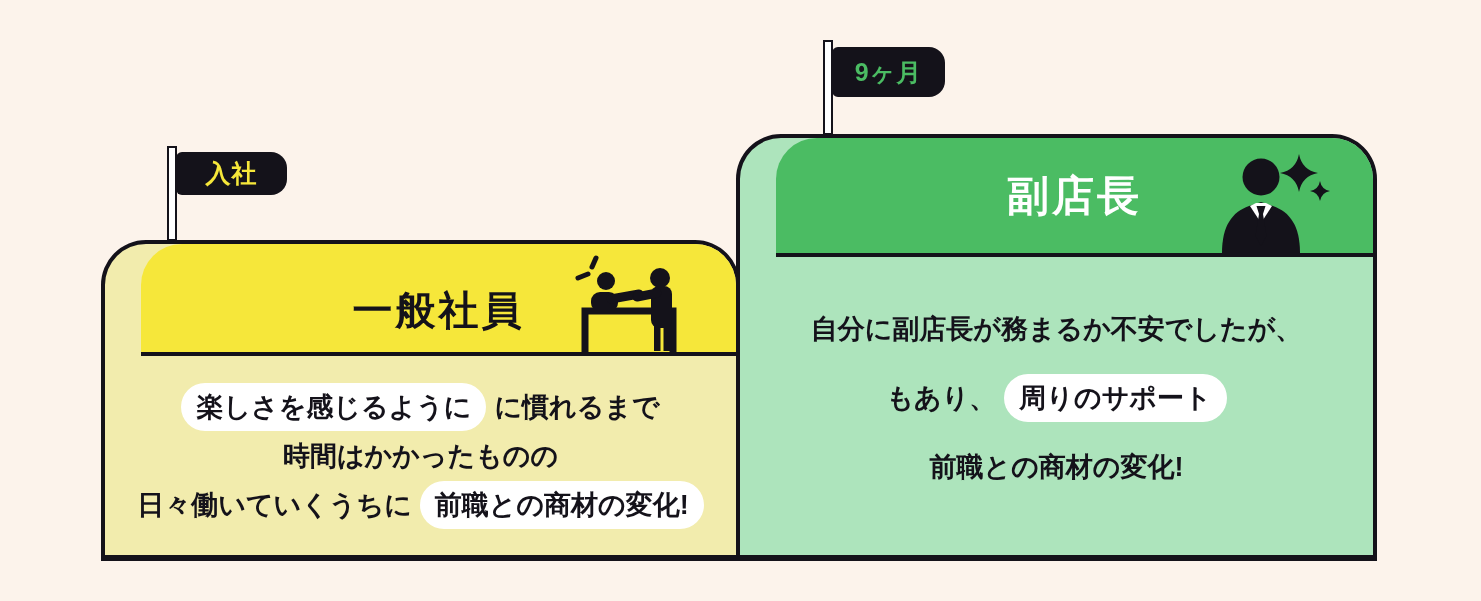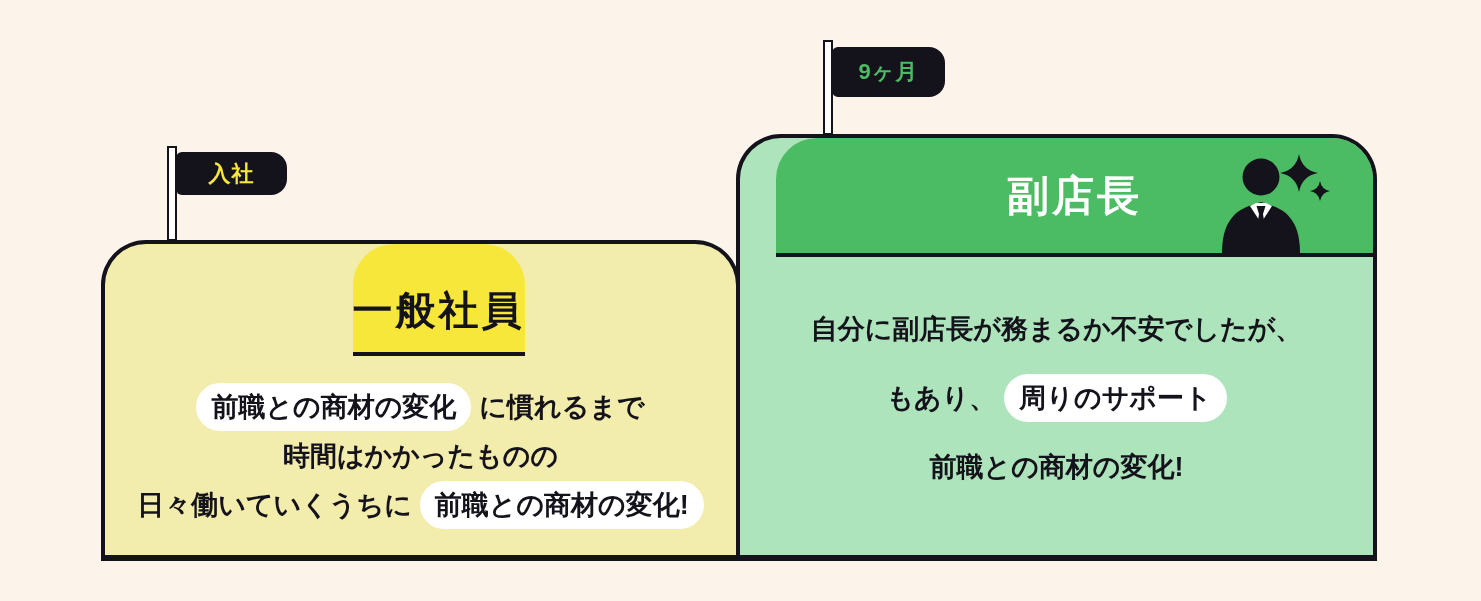--- a/index.html
+++ b/index.html
@@ -70,39 +70,39 @@
     border:2px solid var(--ink);
     box-sizing:border-box;
     z-index:3;
   }
   .pole1{left:167px;top:146px;height:95px;}
   .pole2{left:823px;top:40px;height:95px;}
   .flag{
     position:absolute;
     background:var(--ink);
     display:flex;align-items:center;justify-content:center;
-    font-weight:700;font-size:22px;letter-spacing:1px;
+    font-weight:700;font-size:25px;letter-spacing:1px;
     border-radius:6px 16px 16px 6px;
     z-index:4;
   }
   .flag1{left:176px;top:152px;width:111px;height:43px;}
   .flag2{left:832px;top:47px;width:113px;height:50px;}
   svg{display:block;}
 </style>
 </head>
 <body>
 
 <div class="canvas">
 
   <div class="pole pole1"></div>
   <div class="flag flag1" style="color: rgb(246, 231, 58);">
     <span>入社</span>
   </div>
 
-  <section class="card step1" style="background: rgb(242, 236, 173); align-items: center;">
+  <section class="card step1" style="background: rgb(242, 236, 173);">
     <div class="card-header" style="background: rgb(246, 231, 58);">
       <h2 class="card-title" style="color: rgb(20, 18, 26);">一般社員</h2>
       <svg class="header-icon" width="130" height="99" viewBox="0 0 130 99" fill="#14121A">
 
         <path d="M19,14 L23,5" stroke="#14121A" stroke-width="5" stroke-linecap="round" fill="none"></path>
         <path d="M5,25 L15,21" stroke="#14121A" stroke-width="5" stroke-linecap="round" fill="none"></path>
 
         <circle cx="33" cy="28" r="9"></circle>
         <rect x="18" y="39" width="27" height="20" rx="9"></rect>
         <path d="M38,46 L66,41" stroke="#14121A" stroke-width="9" stroke-linecap="round" fill="none"></path>
@@ -112,21 +112,21 @@
         <circle cx="87" cy="25" r="10"></circle>
         <rect x="78" y="33" width="21" height="42" rx="8"></rect>
         <path d="M84,40 L64,44" stroke="#14121A" stroke-width="9" stroke-linecap="round" fill="none"></path>
         <circle cx="65" cy="42.5" r="5"></circle>
         <rect x="81" y="70" width="6.5" height="28"></rect>
         <rect x="90.5" y="70" width="6.5" height="28"></rect>
       </svg>
     </div>
     <div class="card-body">
         <div class="body-line">
-          <span class="seg pill">前職との商材の変化</span>
+          <span class="seg pill">楽しさを感じるように</span>
           <span class="seg">に慣れるまで</span>
         </div>
         <div class="body-line">
           <span class="seg">時間はかかったものの</span>
         </div>
         <div class="body-line">
           <span class="seg">日々働いていくうちに</span>
           <span class="seg pill">前職との商材の変化!</span>
         </div>
       </div>

